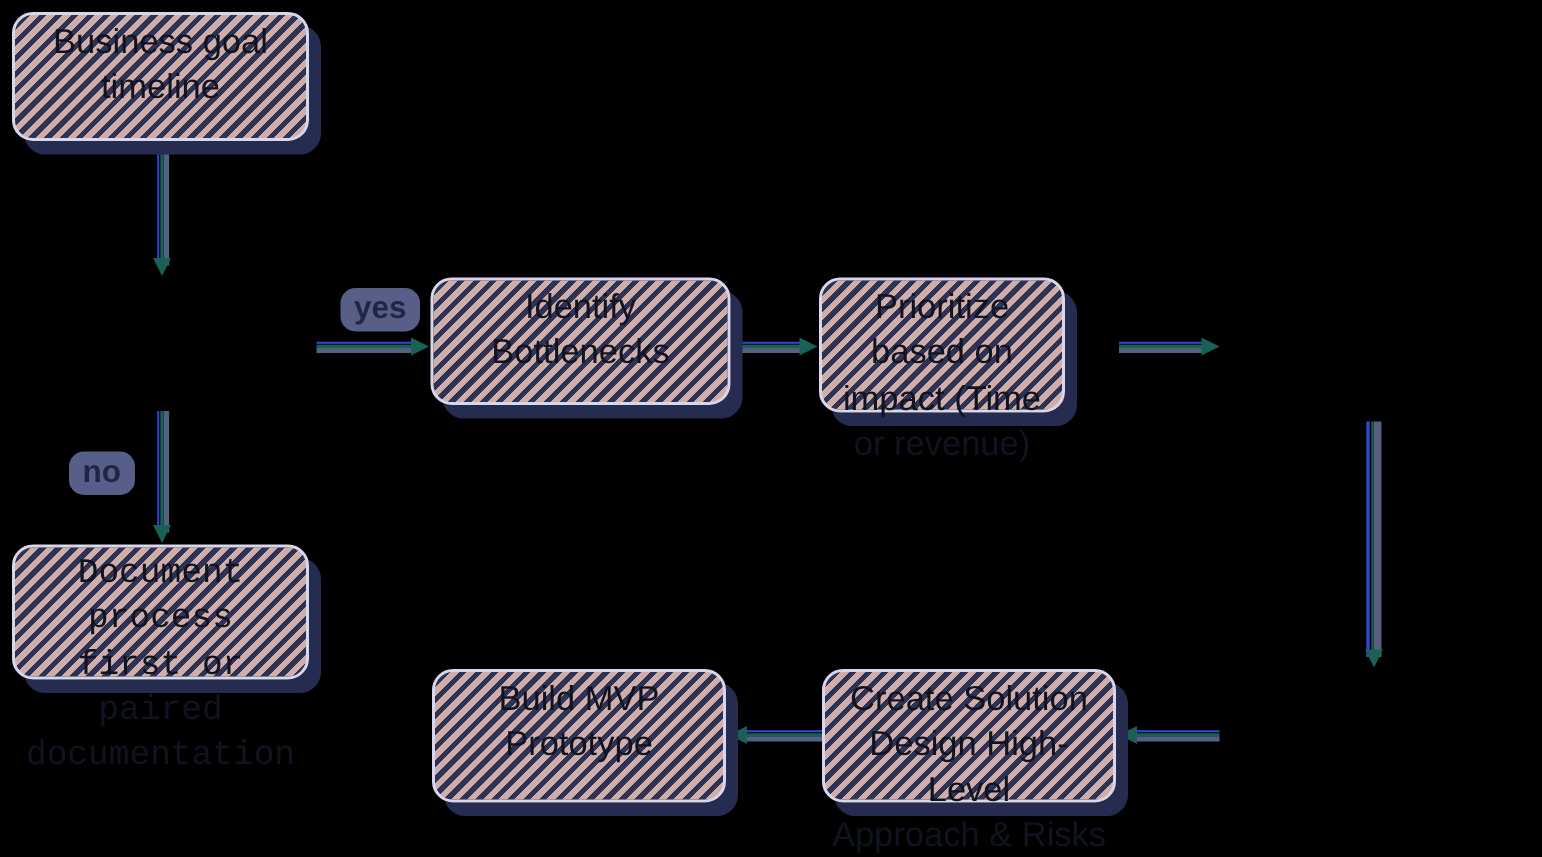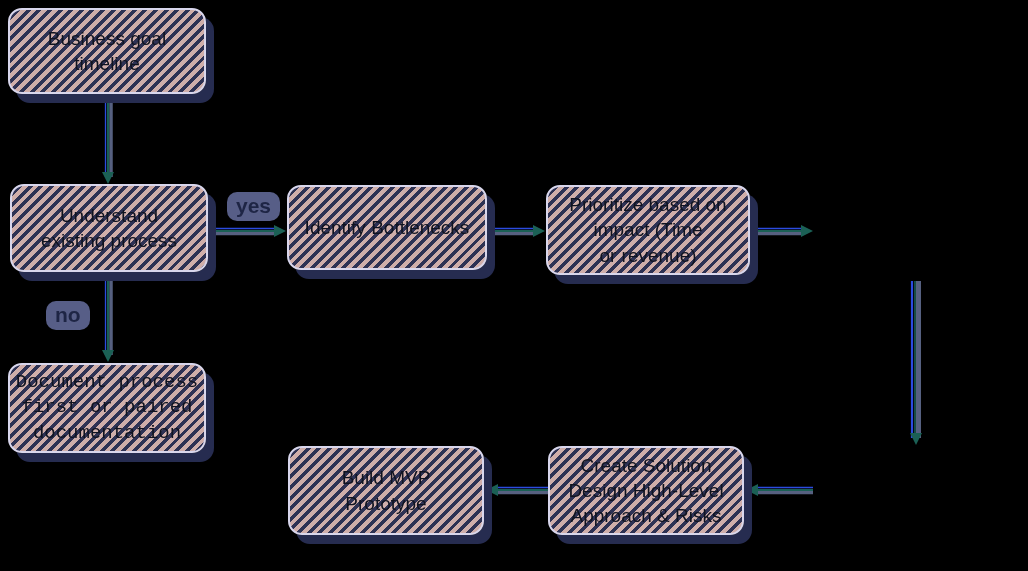--- a/index.html
+++ b/index.html
@@ -18,44 +18,43 @@
     height: 571px;
   }
   .node {
     position: absolute;
     box-sizing: border-box;
     border: 2.5px solid #d8d6ec;
     border-radius: 14px;
     background: repeating-linear-gradient(135deg, #cfaeaa 0px 4px, #2e3254 4px 7.5px);
     box-shadow: 8px 9px 0 0 #262c50;
     display: flex;
-    align-items: center;
     justify-content: center;
     text-align: center;
     padding: 2px 4px;
     color: #101320;
-    font-size: 19px;
+    font-size: 23px;
     line-height: 1.32;
   }
   .node .node-label { white-space: pre-line; }
   .edge-label {
     position: absolute;
     background: rgba(94, 102, 146, 0.92);
     border-radius: 10px;
     padding: 1px 9px 3px 9px;
     color: #1e2545;
     font-size: 21px;
     font-weight: 600;
     line-height: 1.2;
   }
   
   #n-business      { left: 8px;   top: 8px;   width: 198px; height: 86px; }
   #n-understand    { left: 10px;  top: 184px; width: 198px; height: 88px; }
   #n-identify      { left: 287px; top: 185px; width: 200px; height: 85px; }
-  #n-prioritize    { left: 546px; top: 185px; width: 204px; height: 90px; }
+  #n-prioritize    { left: 546px; top: 185px; width: 164px; height: 90px; }
   #n-map           { left: 813px; top: 186px; width: 198px; height: 92px; }
   #n-document      { left: 8px;   top: 363px; width: 198px; height: 90px; font-family: Liberation Mono, monospace; }
   #n-build         { left: 288px; top: 446px; width: 196px; height: 89px; }
   #n-create        { left: 548px; top: 446px; width: 196px; height: 89px; }
   #n-define        { left: 814px; top: 446px; width: 197px; height: 88px; }
   #lbl-yes { left: 227px; top: 192px; }
   #lbl-no  { left: 46px;  top: 301px; }
 </style>
 </head>
 <body>
@@ -119,24 +118,20 @@
       <line x1="498" y1="487.5" x2="548" y2="487.5" stroke="#2b4be0" stroke-width="1.3"></line>
       <polygon points="498,484 498,496 486,490" fill="#1b6055"></polygon>
     </g>
   </svg>
 
   <div class="node" id="n-business">
     <span class="node-label">Business goal
 timeline</span>
   </div>
 
-  <div class="node" id="n-understand">
-    <span class="node-label">Understand
-existing process</span>
-  </div>
 
   <div class="node" id="n-identify">
     <span class="node-label">Identify Bottlenecks</span>
   </div>
 
   <div class="node" id="n-prioritize">
     <span class="node-label">Prioritize based on
 impact (Time
 or revenue)</span>
   </div>

